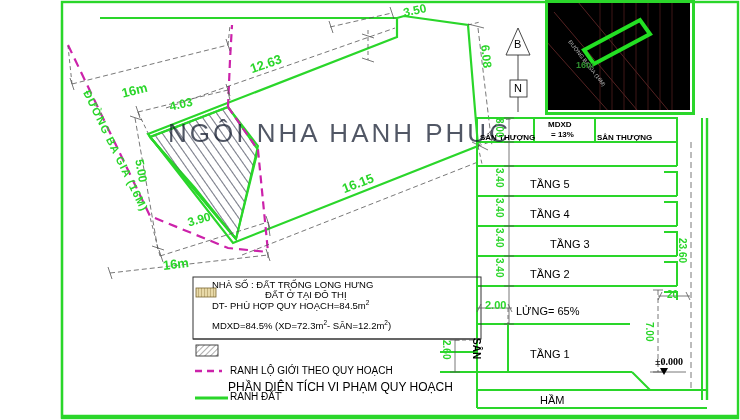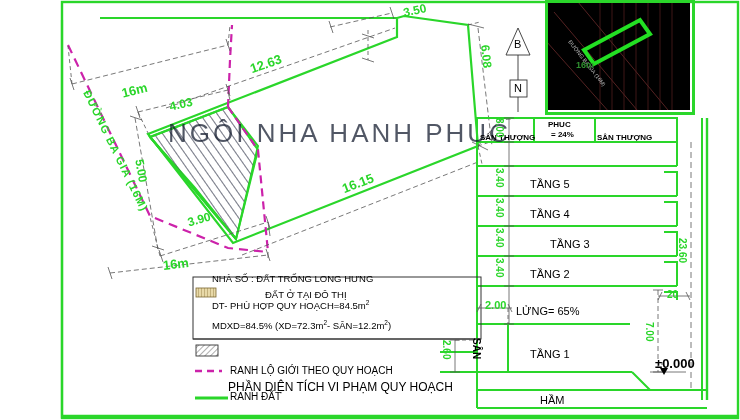--- a/index.html
+++ b/index.html
@@ -265,22 +265,22 @@
   <div class="txt grn vert" style="left:340px;top:182px;font-size:13px;transform:rotate(-21deg);">16.15</div>
 
   <div class="txt grn vert" style="left:162px;top:258px;font-size:13px;transform:rotate(-7deg);">16m</div>
 
   <div class="txt grn vert" style="left:92px;top:88px;font-size:11px;letter-spacing:1px;
               transform:rotate(64deg);">ĐƯỜNG BA GIA (16M)</div>
 
   <div class="txt blk" style="left:514px;top:38px;font-size:11px;">B</div>
   <div class="txt blk" style="left:514px;top:82px;font-size:11px;">N</div>
 
-  <div class="txt blk" style="left:548px;top:120px;font-size:8px;font-weight:bold;">PHUC</div>
-  <div class="txt blk" style="left:551px;top:130px;font-size:8px;font-weight:bold;">= 24%</div>
+  <div class="txt blk" style="left:548px;top:120px;font-size:8px;font-weight:bold;">MDXD</div>
+  <div class="txt blk" style="left:551px;top:130px;font-size:8px;font-weight:bold;">= 13%</div>
 
   <div class="txt blk" style="left:480px;top:133px;font-size:8px;font-weight:bold;">SÂN THƯỢNG</div>
   <div class="txt blk" style="left:597px;top:133px;font-size:8px;font-weight:bold;">SÂN THƯỢNG</div>
 
   <div class="txt blk" style="left:530px;top:178px;font-size:11px;">TẦNG 5</div>
   <div class="txt blk" style="left:530px;top:208px;font-size:11px;">TẦNG 4</div>
   <div class="txt blk" style="left:550px;top:238px;font-size:11px;">TẦNG 3</div>
   <div class="txt blk" style="left:530px;top:268px;font-size:11px;">TẦNG 2</div>
 
   <div class="txt blk" style="left:516px;top:305px;font-size:11px;">LỬNG= 65%</div>
@@ -294,23 +294,23 @@
   <div class="txt grn vert" style="left:505px;top:258px;font-size:10px;transform:rotate(90deg);">3.40</div>
 
   <div class="txt grn vert" style="left:688px;top:238px;font-size:10px;transform:rotate(90deg);">23.60</div>
   <div class="txt grn vert" style="left:655px;top:322px;font-size:10px;transform:rotate(90deg);">7.00</div>
   <div class="txt grn" style="left:667px;top:289px;font-size:10px;">20</div>
 
   <div class="txt grn" style="left:485px;top:299px;font-size:11px;">2.00</div>
   <div class="txt grn vert" style="left:452px;top:340px;font-size:10px;transform:rotate(90deg);">2.60</div>
   <div class="txt blk vert" style="left:482px;top:338px;font-size:10px;font-weight:bold;transform:rotate(90deg);">SÂN</div>
 
-  <div class="txt blk" style="left:655px;top:356px;font-size:13px;font-weight:bold;">±0.000</div>
-
-  <div class="txt blk" style="left:212px;top:273px;font-size:9.5px;">NHÀ SỐ : ĐẤT TRỐNG LONG HƯNG</div>
+  <div class="txt blk" style="left:655px;top:356px;font-size:10px;font-weight:bold;font-family:Liberation Serif, serif;">±0.000</div>
+
+  <div class="txt blk" style="left:212px;top:279px;font-size:9.5px;">NHÀ SỐ : ĐẤT TRỐNG LONG HƯNG</div>
 
   <div class="txt blk" style="left:218px;top:289px;font-size:9.5px;padding-left:47px;">ĐẤT Ở TẠI ĐÔ THỊ</div>
 
   <div class="txt blk" style="left:212px;top:299px;font-size:9.5px;">
     <span>DT- PHÙ HỢP QUY HOẠCH=84.5m</span><sup style="font-size:6.5px;">2</sup>
   </div>
 
 
   <div class="txt blk" style="left:212px;top:319px;font-size:9.5px;">
     <span>MDXD=84.5% (XD=72.3m</span><sup style="font-size:6.5px;">2</sup><span>- SÂN=12.2m</span><sup style="font-size:6.5px;">2</sup><span>)</span>

